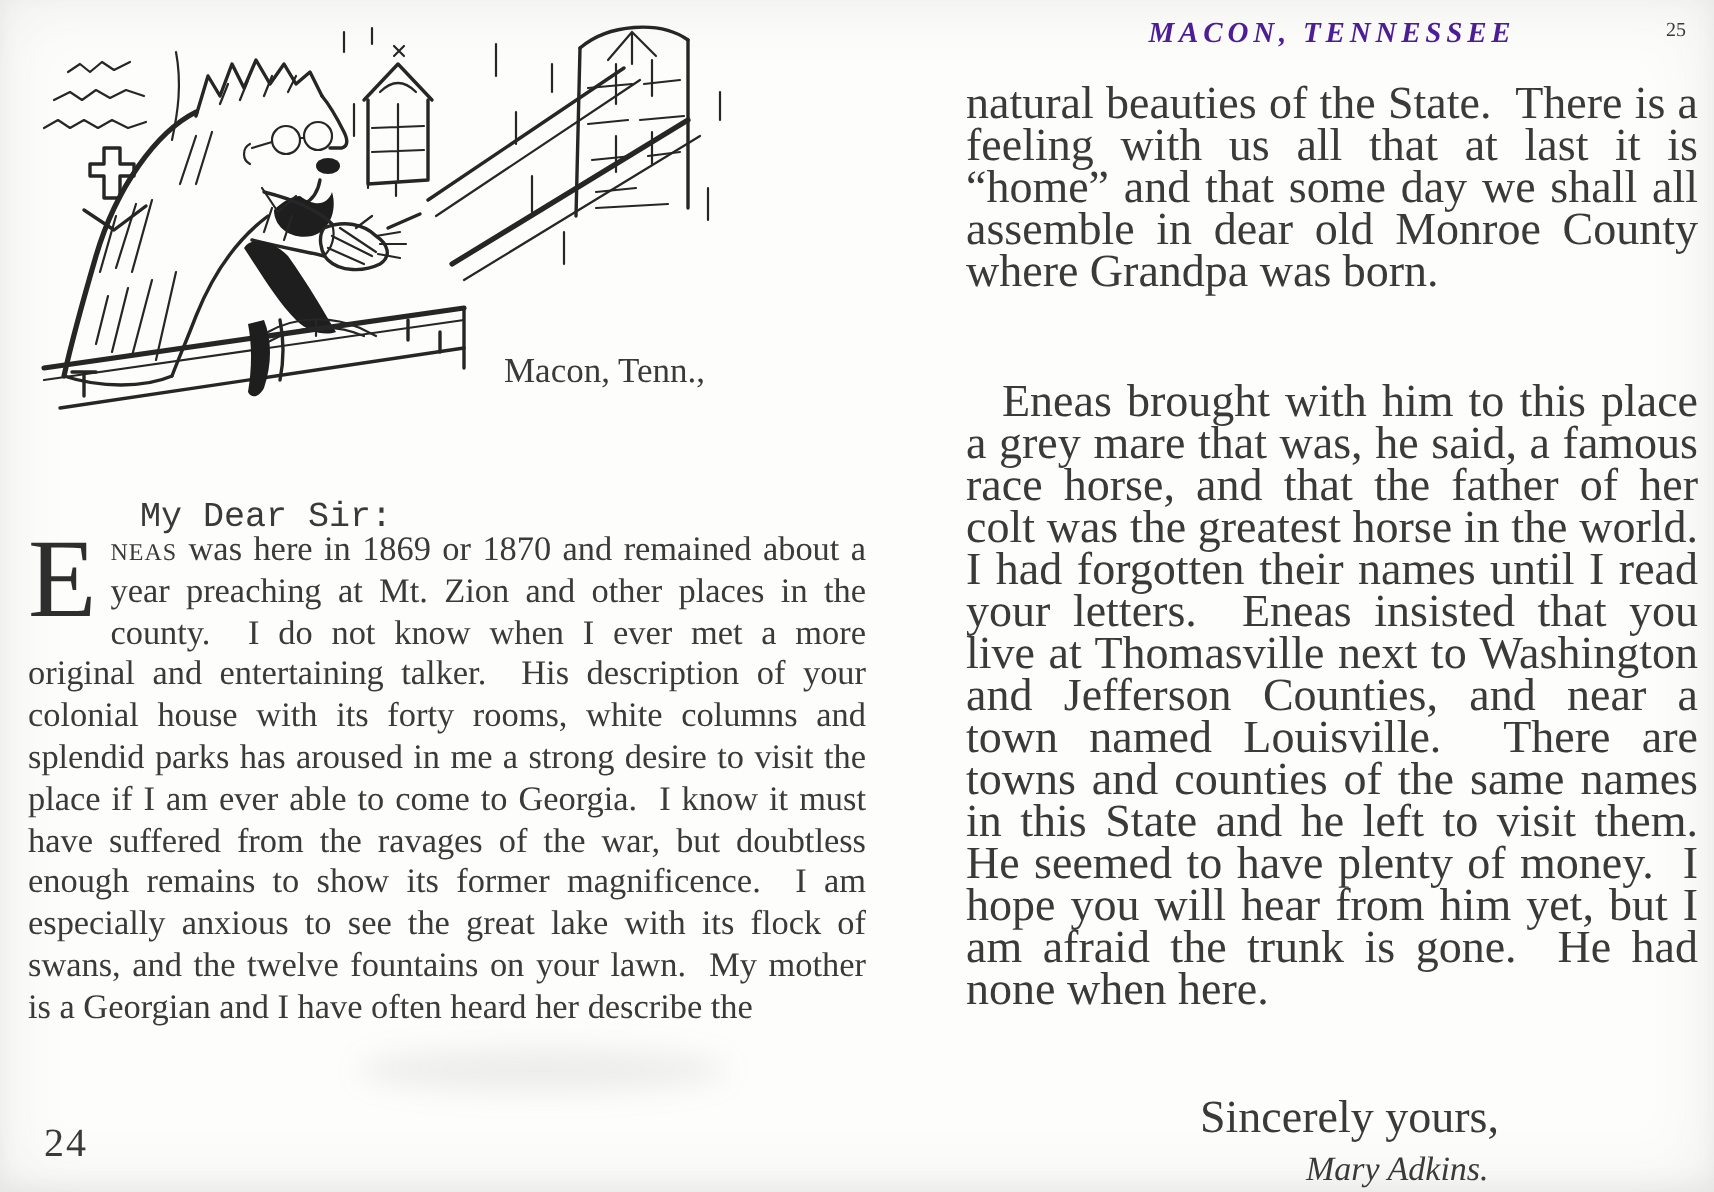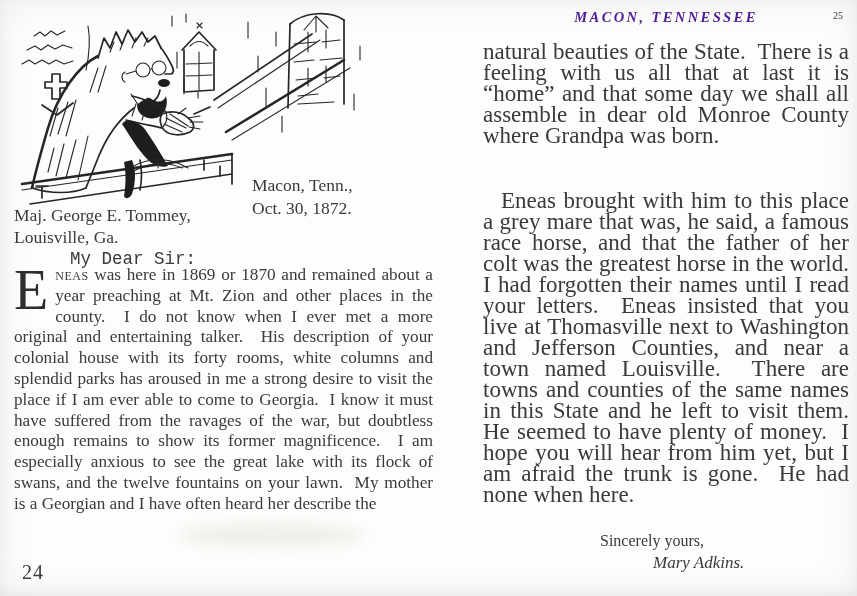--- a/index.html
+++ b/index.html
@@ -35,21 +35,21 @@
     font-style:italic; font-weight:bold; font-size:14.5px;
     letter-spacing:2.4px; color:#4c1d95;
   }
   .folio-right { position:absolute; right:6px; top:2px; font-size:10px; font-weight:normal; }
   .body-par {
     margin:0; font-size:23px; line-height:21px;
     text-align:justify; white-space:pre-wrap;
   }
   .first-par { margin-top:11px; }
   .indent { text-indent:18px;margin-top:44px; }
-  .closing   { margin-top:27px; padding-left:117px; font-size:16px; }
+  .closing   { margin-top:41px; padding-left:117px; font-size:23px; }
   .signature { margin-top:3px;  padding-left:170px; font-size:17px; font-style:italic; }
 
   .smudge {
     position:absolute; left:165px; top:516px; width:185px; height:22px;
     background:rgba(120,120,115,0.12); filter:blur(7px); border-radius:50%;
   }
 
   
   .ink   { stroke:#262626; fill:none; stroke-linecap:round; stroke-linejoin:round; }
   .thin  { stroke-width:1.1; }
@@ -145,27 +145,22 @@
         <path class="ink thin" d="M294 24 L294 44 M294 60 L294 78 M312 22 L312 40 M312 58 L312 74 M284 96 L320 94"></path>
       </g>
 
       <g>
         <path class="ink thin" d="M234 14 L234 30 M244 48 L244 64 M252 80 L252 98 M262 24 L262 38 M268 108 L268 124 M340 86 L340 102 M346 38 L346 52 M163 44 L163 60 M170 70 L170 86 M158 8 L158 18 M172 6 L172 14"></path>
       </g>
     </svg>
 
     <div class="dateline">
       <div>Macon, Tenn.,</div>
-      <div>Oct. 30, 1872.</div>
     </div>
 
-    <div class="address">
-      <div>Maj. George E. Tommey,</div>
-      <div>Louisville, Ga.</div>
-    </div>
 
     <div class="salutation">My Dear Sir:</div>
 
     <p class="letter-body"><span class="dropcap">E</span><span class="smallcaps">neas</span><span> was here in 1869 or 1870 and remained about a year preaching at Mt. Zion and other places in the county.  I do not know when I ever met a more original and entertaining talker.  His description of your colonial house with its forty rooms, white columns and splendid parks has aroused in me a strong desire to visit the place if I am ever able to come to Georgia.  I know it must have suffered from the ravages of the war, but doubtless enough remains to show its former magnificence.  I am especially anxious to see the great lake with its flock of swans, and the twelve fountains on your lawn.  My mother is a Georgian and I have often heard her describe the</span></p>
 
     <div class="folio-left">24</div>
 
     <div class="smudge"></div>
   </div>
 

